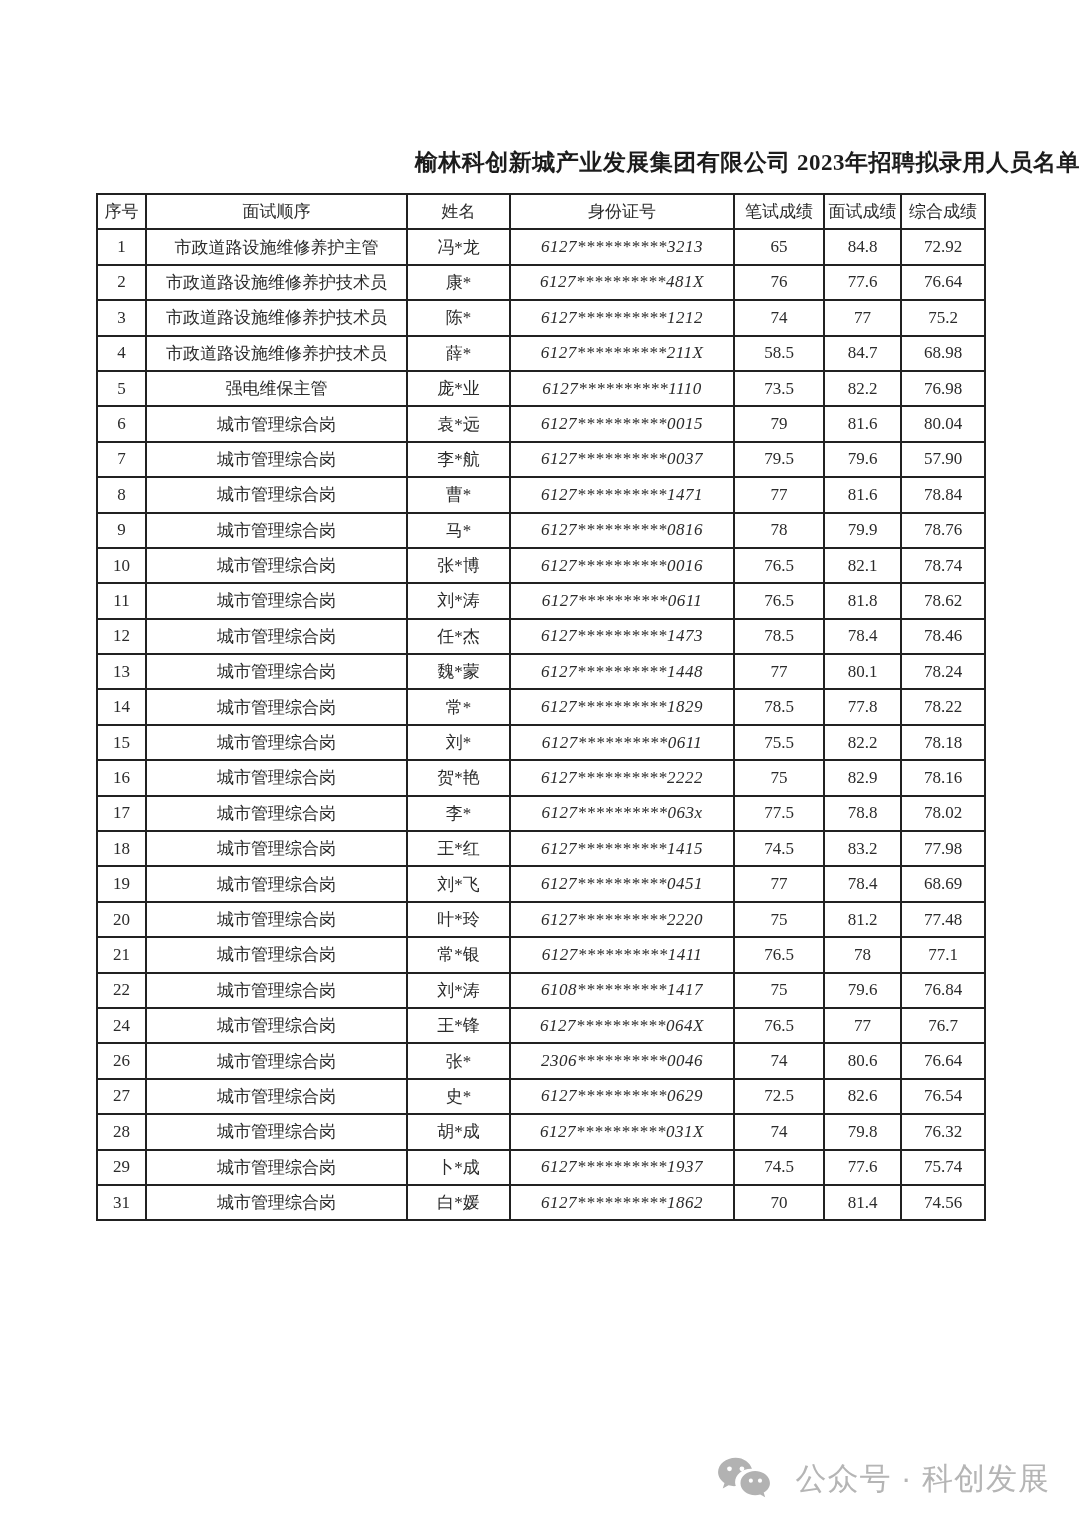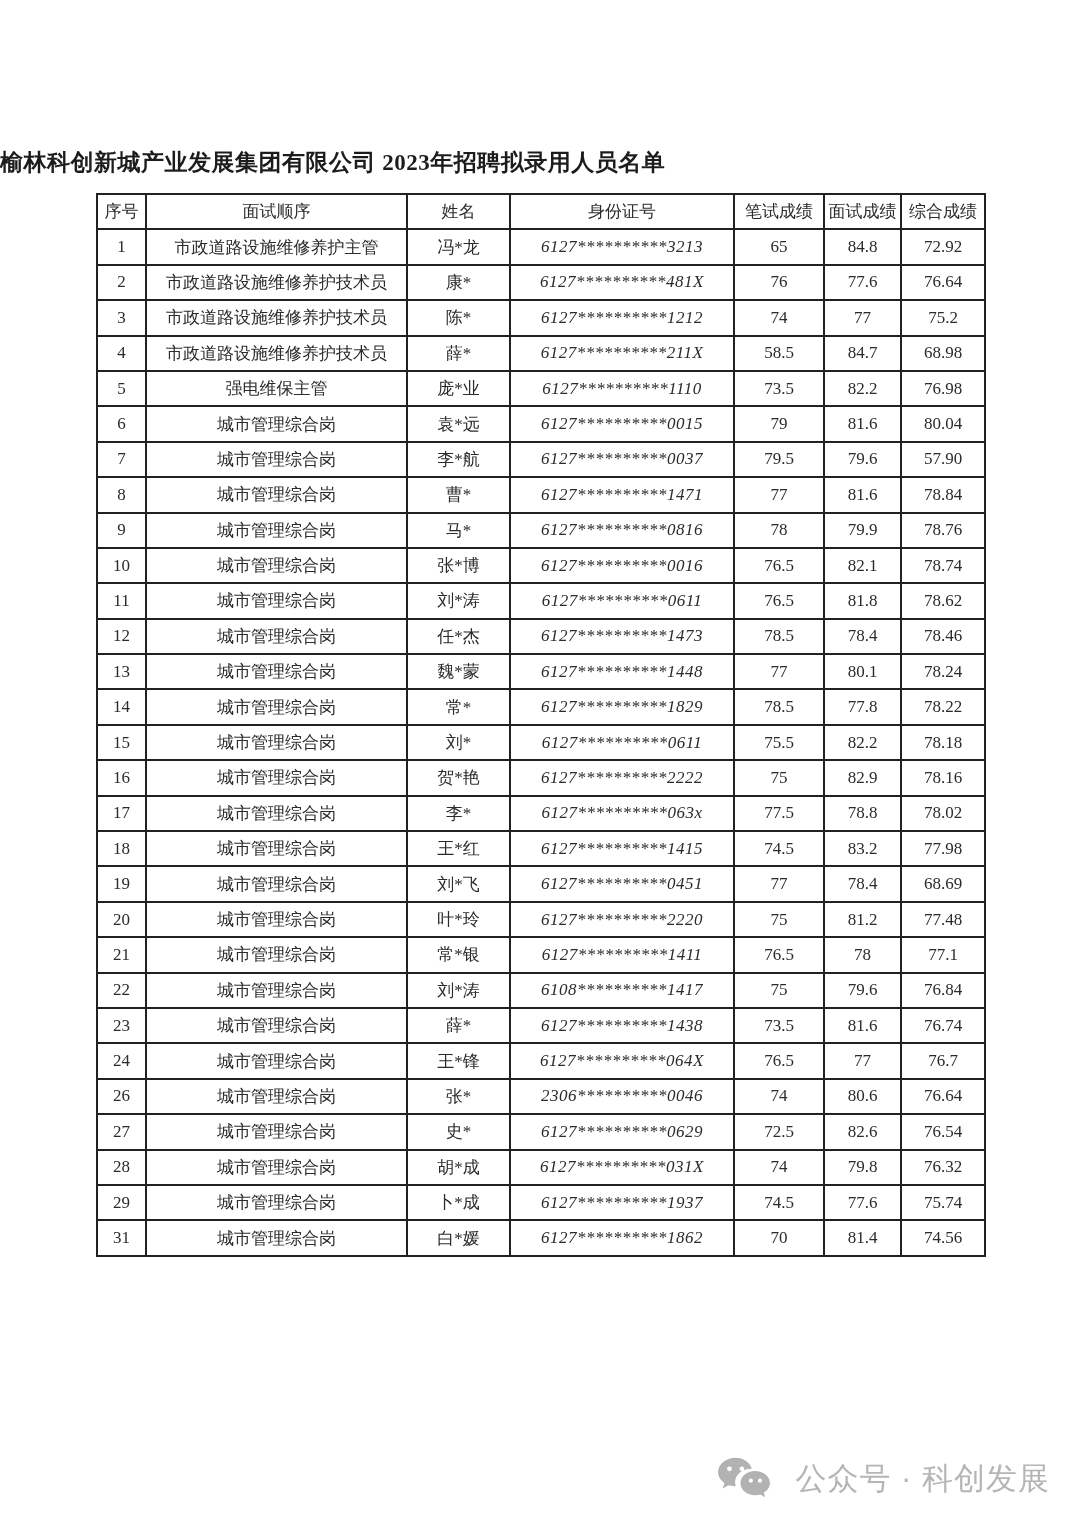--- a/index.html
+++ b/index.html
@@ -7,21 +7,21 @@
     width:1080px;height:1527px;
     background:#ffffff;
     position:relative;
     font-family:"Liberation Serif","DejaVu Serif",serif;
     color:#232323;
     overflow:hidden;
   }
   .doc-title{
     position:absolute;
     top:147px;left:0;width:100%;
-    text-align:left;
+    text-align:right;
     font-size:23px;
     font-weight:bold;
     letter-spacing:0.5px;
     color:#1c1c1c;
   }
   .table-wrap{
     position:absolute;
     left:96px;top:193px;border-radius:29px;
   }
   table{
@@ -275,29 +275,20 @@
         <tr>
     <td>22</td>
     <td>城市管理综合岗</td>
     <td>刘*涛</td>
     <td class="cell-id">6108**********1417</td>
     <td>75</td>
     <td>79.6</td>
     <td>76.84</td>
   </tr>
         <tr>
-    <td>23</td>
-    <td>城市管理综合岗</td>
-    <td>薛*</td>
-    <td class="cell-id">6127**********1438</td>
-    <td>73.5</td>
-    <td>81.6</td>
-    <td>76.74</td>
-  </tr>
-        <tr>
     <td>24</td>
     <td>城市管理综合岗</td>
     <td>王*锋</td>
     <td class="cell-id">6127**********064X</td>
     <td>76.5</td>
     <td>77</td>
     <td>76.7</td>
   </tr>
         <tr>
     <td>26</td>

